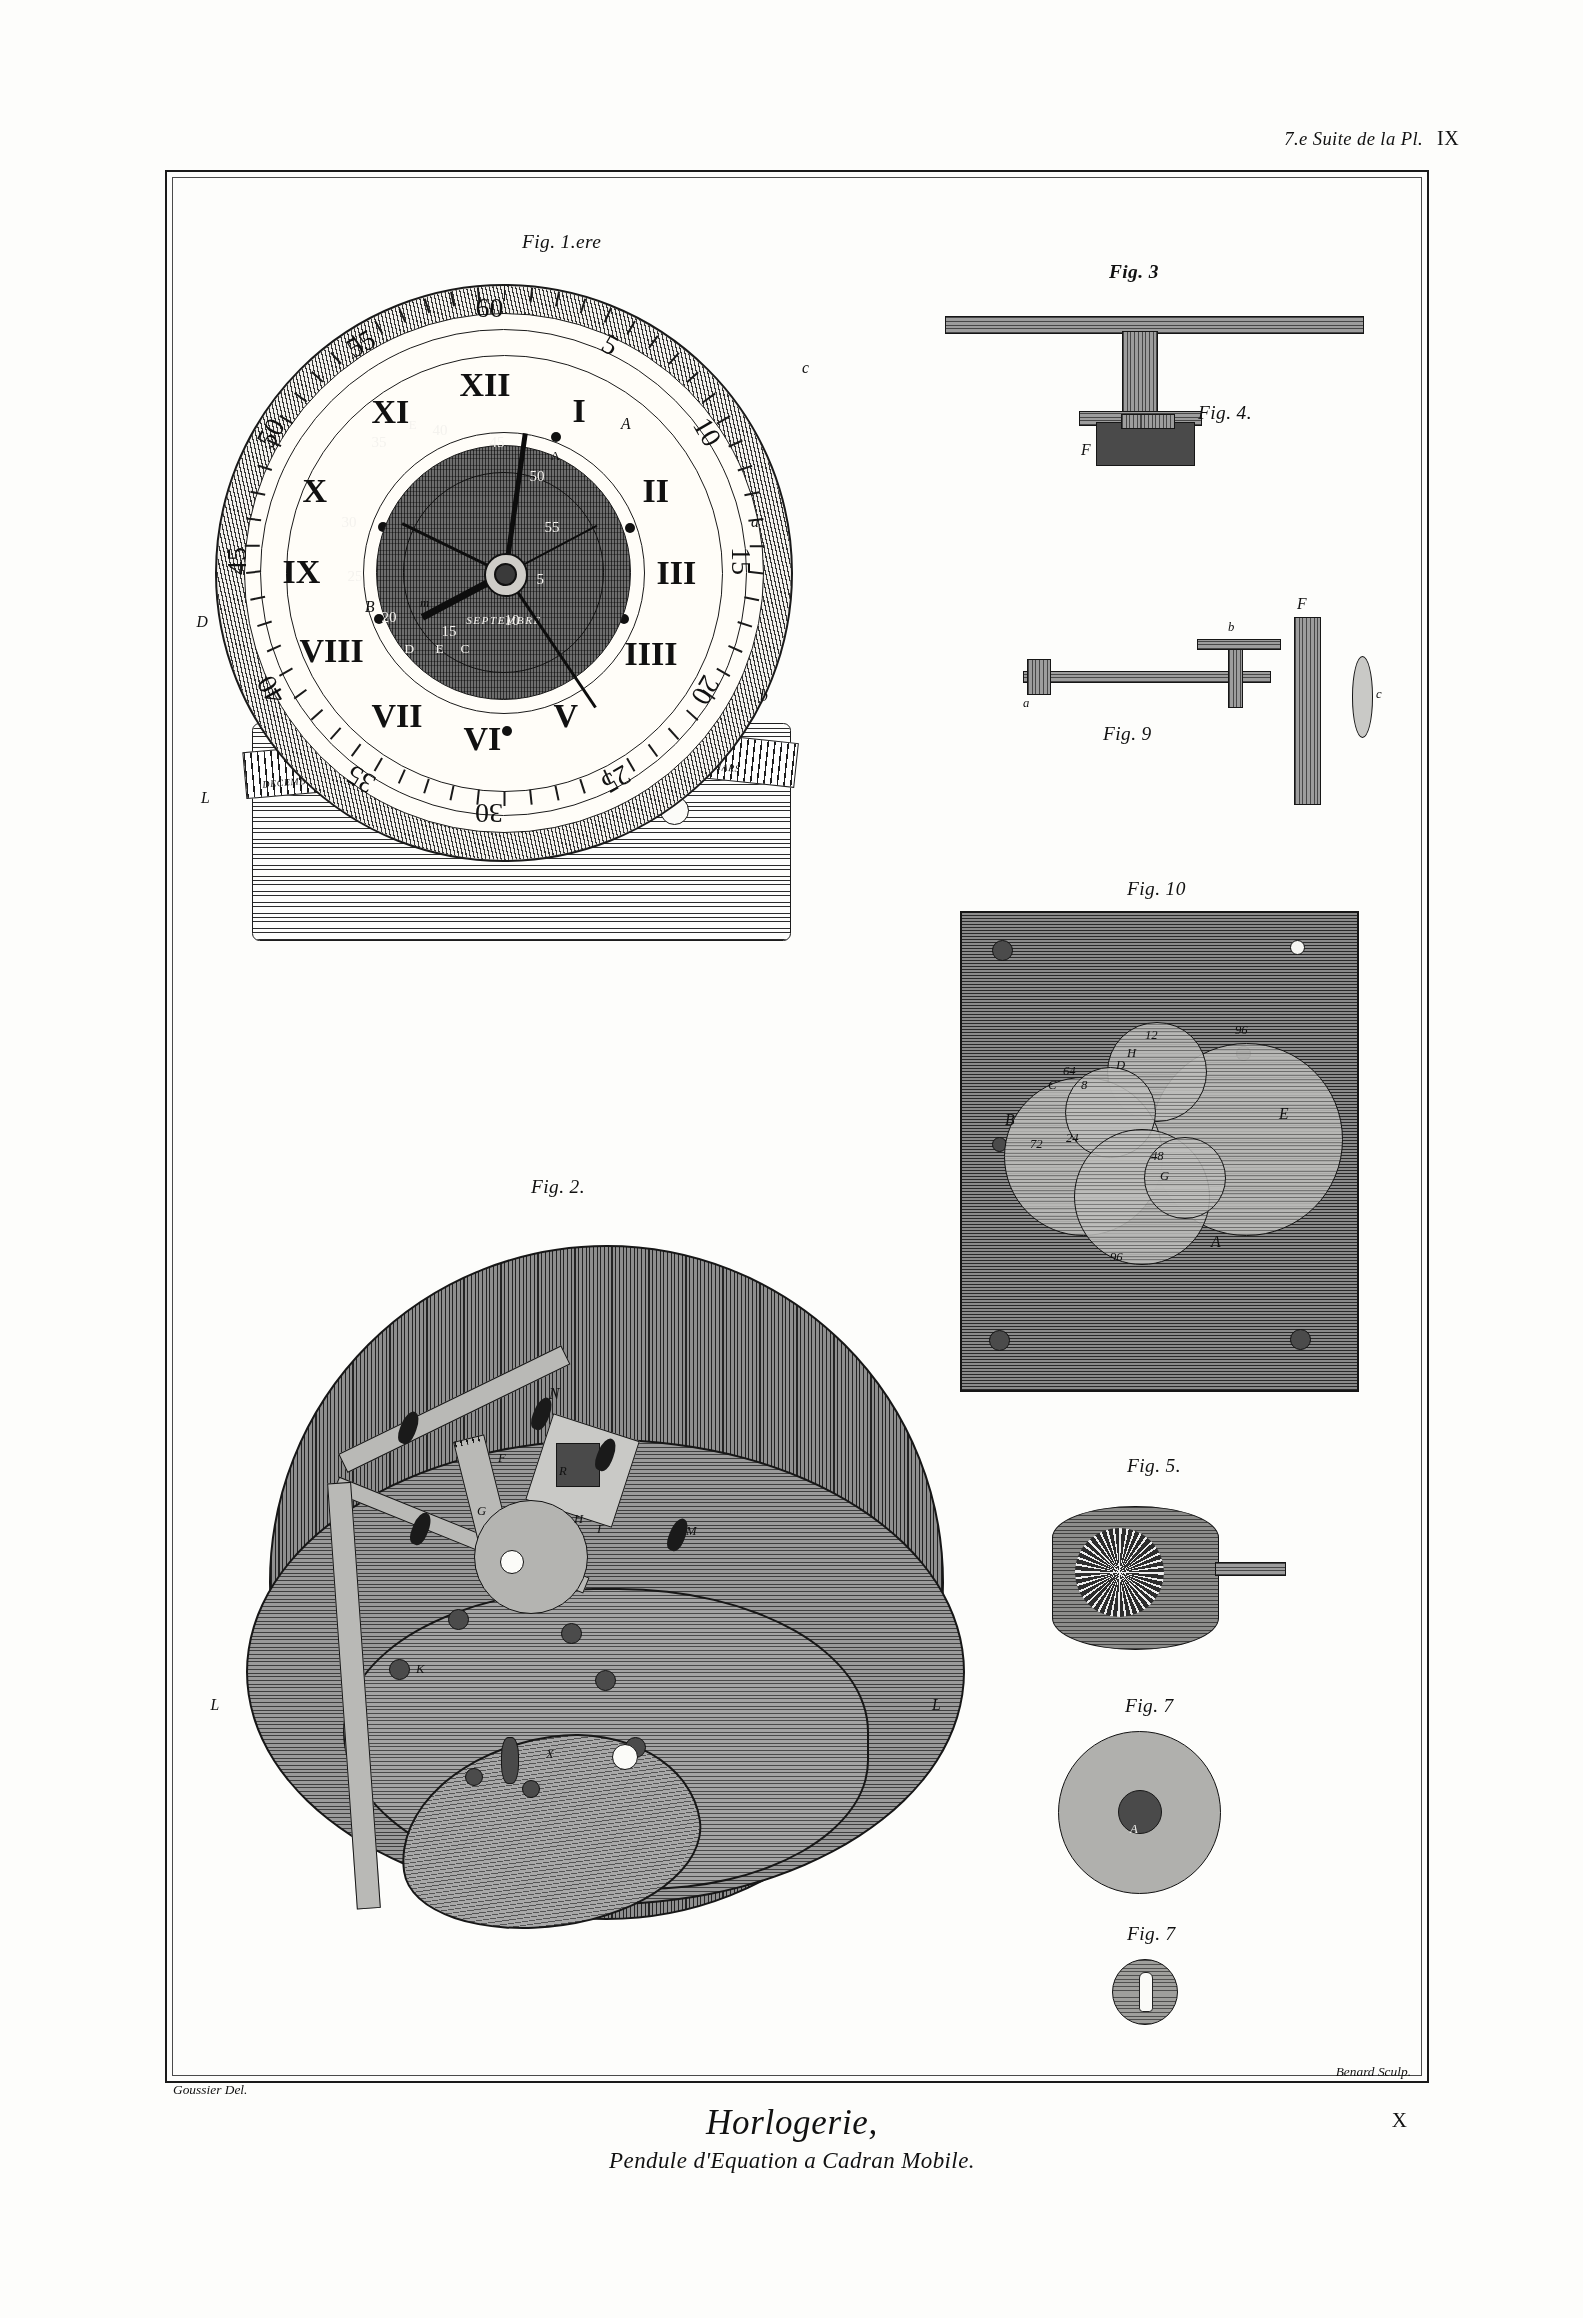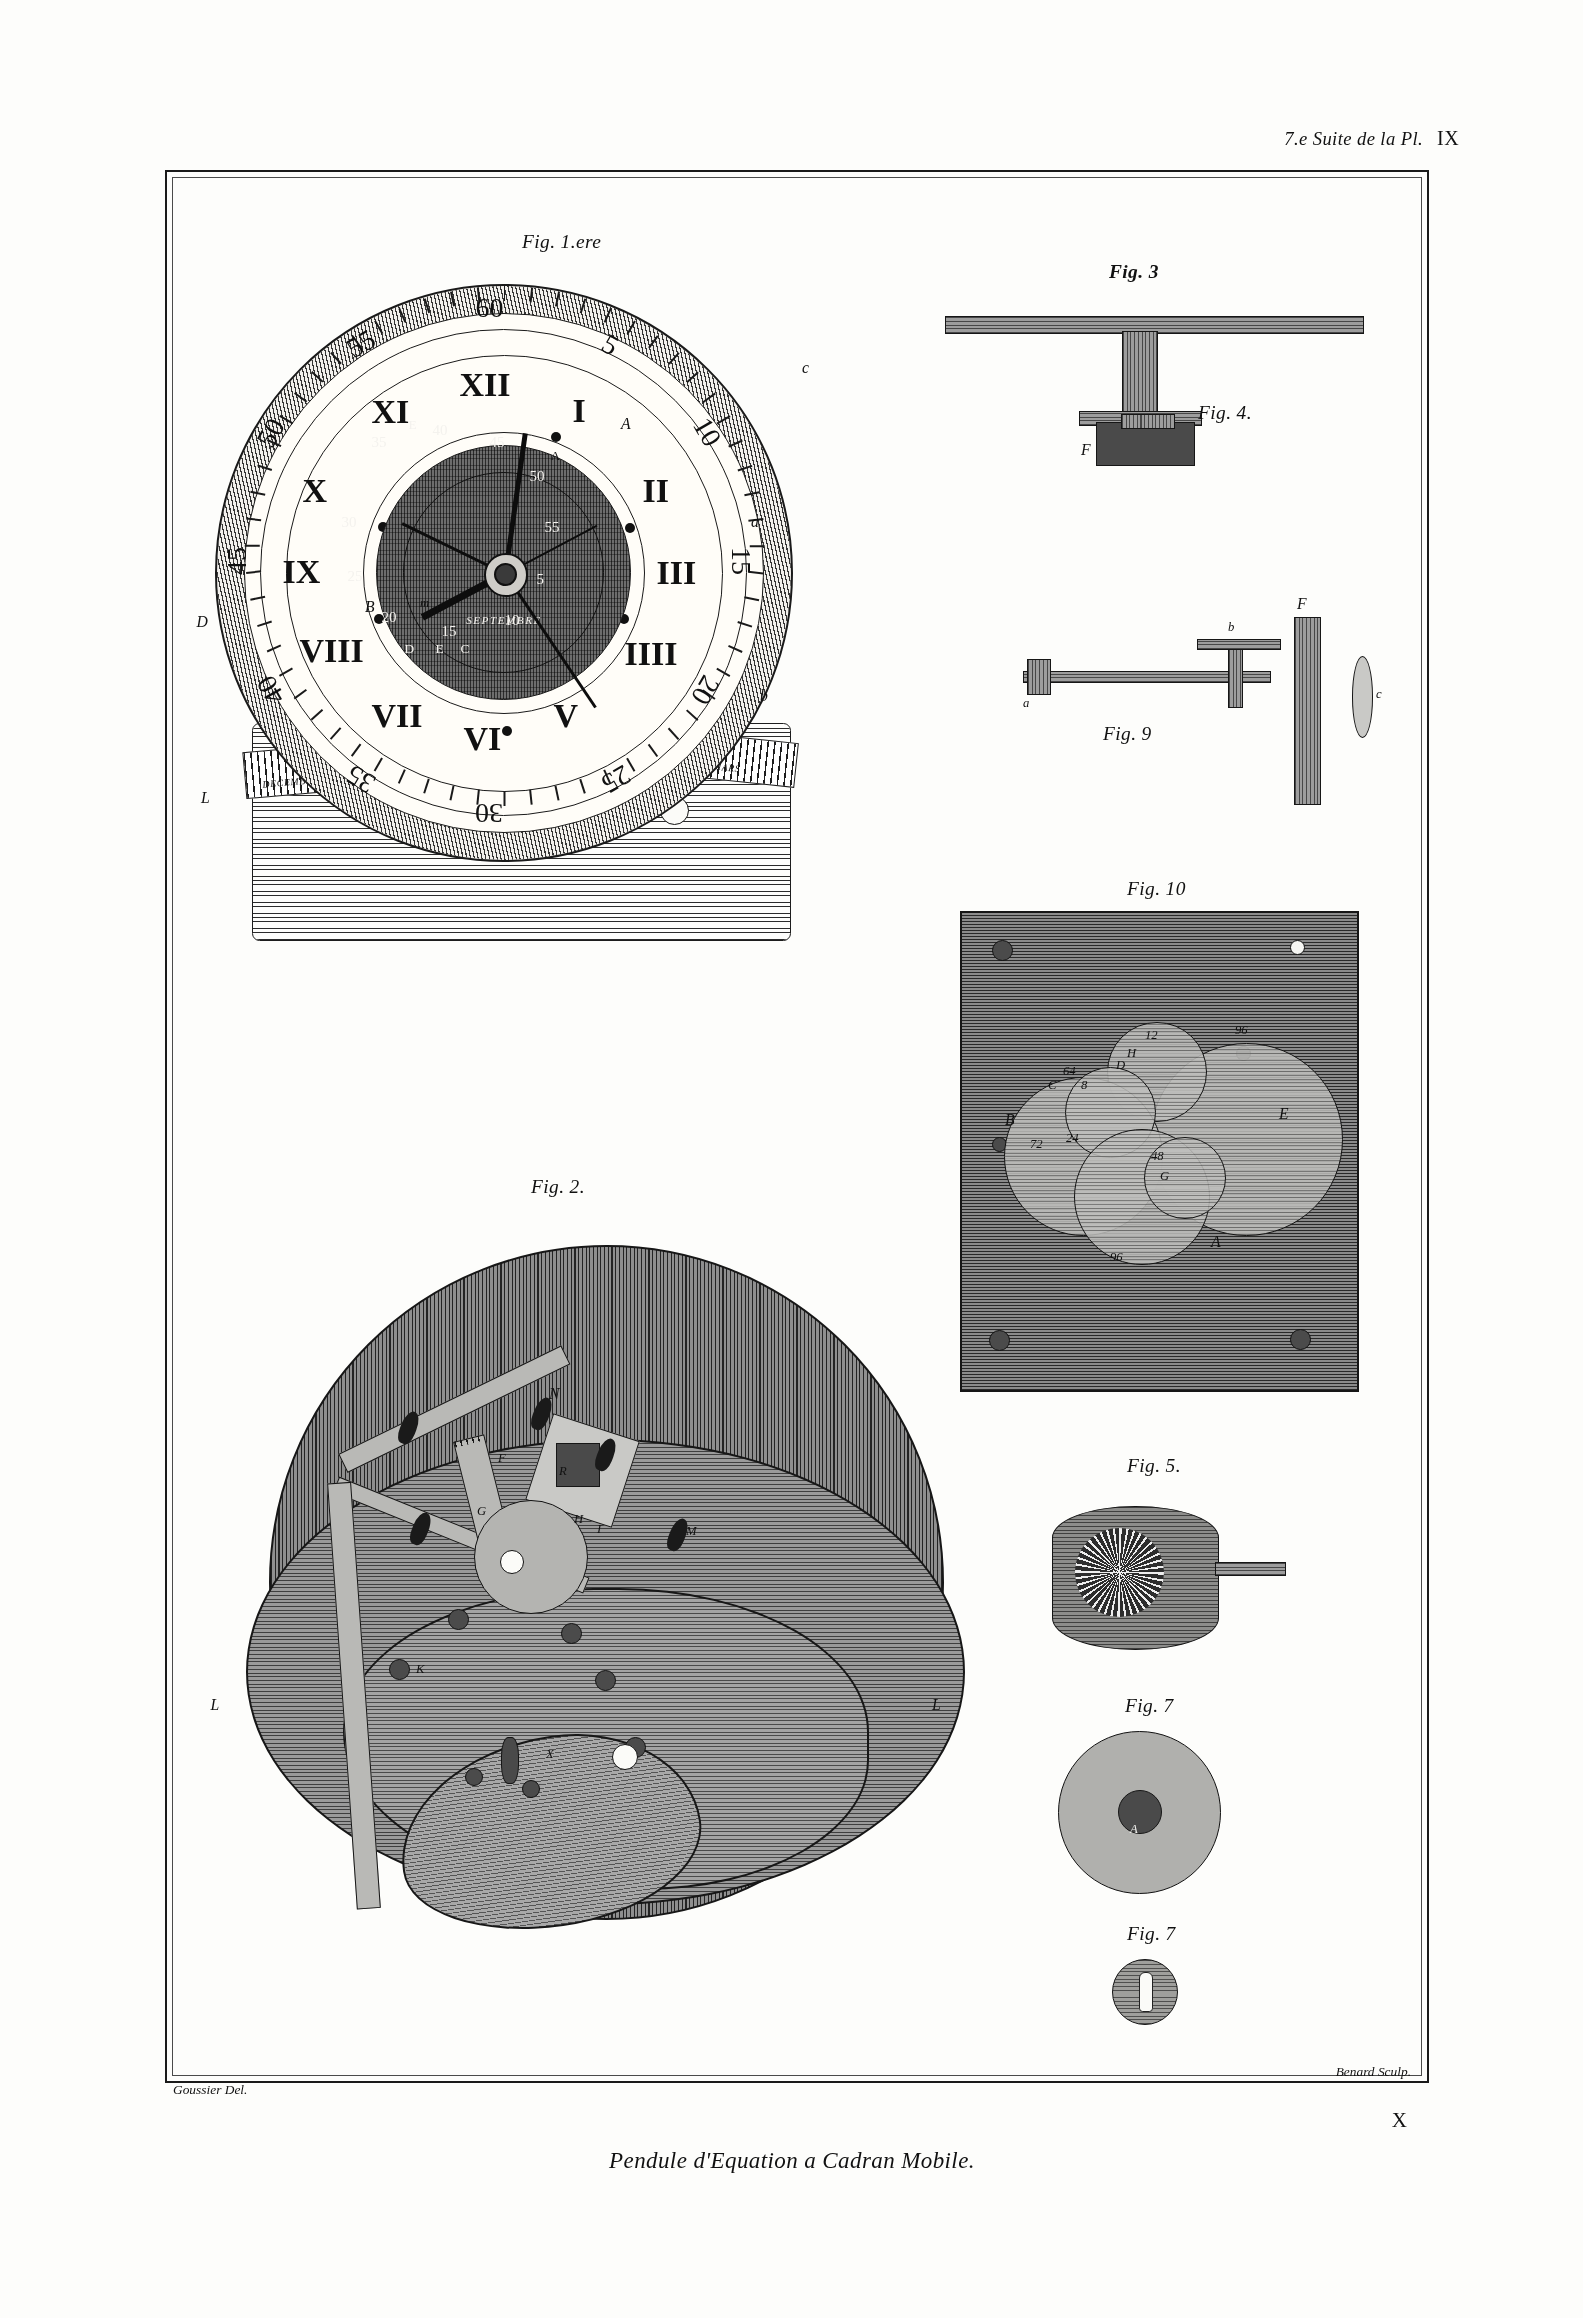--- a/index.html
+++ b/index.html
@@ -744,17 +744,18 @@
   <div class="part dark" style="left:1118px; top:1790px; width:42px; height:42px; border-radius:50%;"></div>
   <div class="letter sm" style="left:1130px; top:1822px; color:#f2f2ef;">A</div>
 
   <div class="fig-label" style="left:1127px; top:1923px;">Fig. 7</div>
   <div class="keyhole" style="left:1112px; top:1959px; width:64px; height:64px;">
     <div class="slot"></div>
   </div>
 
   <div class="credit-left">Goussier Del.</div>
   <div class="credit-right">Benard Sculp.</div>
+  <div class="title-main">Horlogerie,</div>
   <div class="title-sub">Pendule d'Equation a Cadran Mobile.</div>
   <div class="page-num-bottom">X</div>
 
 </div>
 
 
 </body></html>

